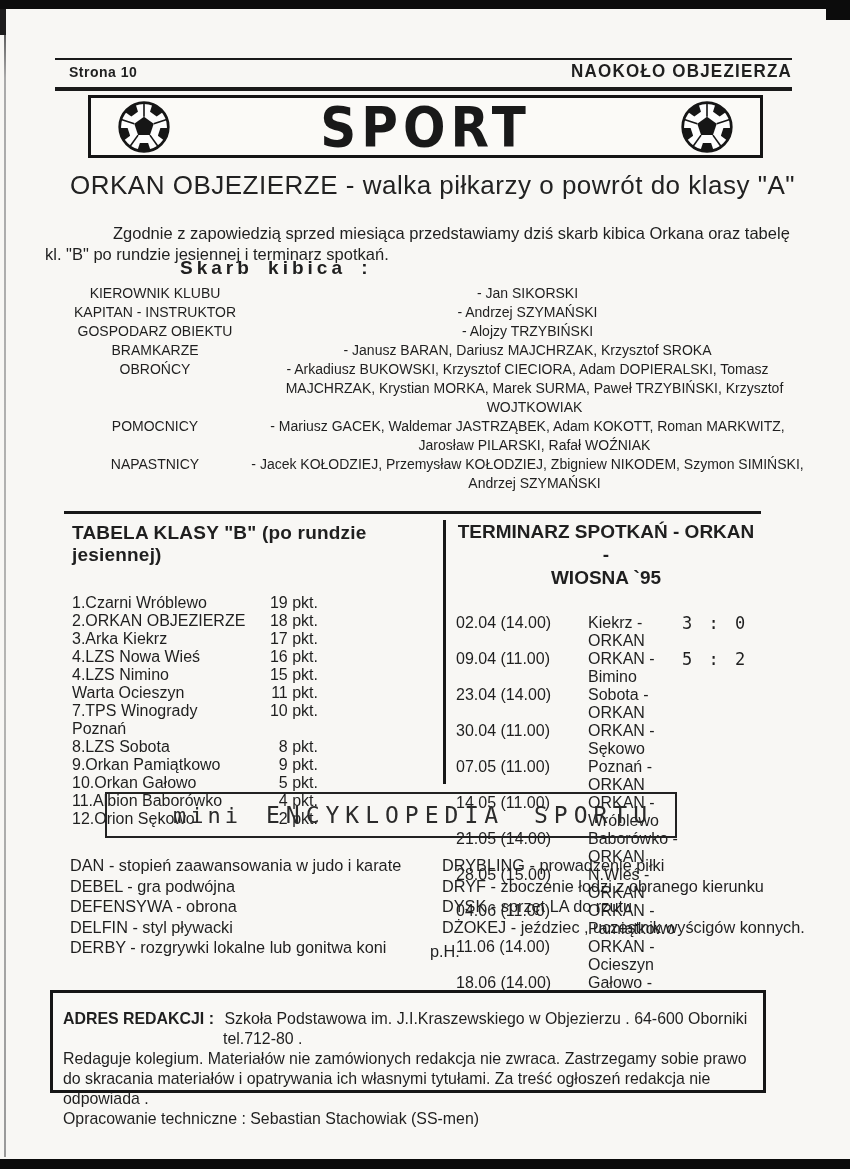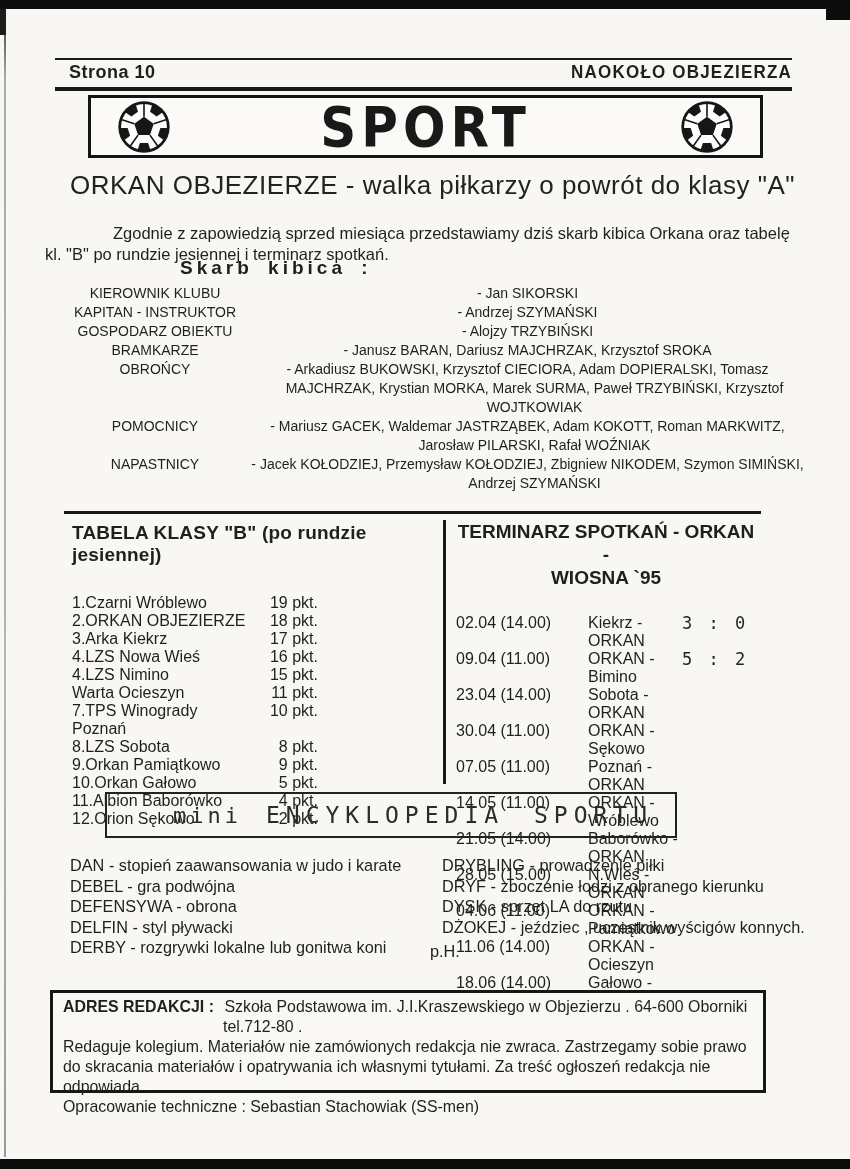--- a/index.html
+++ b/index.html
@@ -11,21 +11,21 @@
   
   .scan-top{position:absolute;top:0;left:0;right:0;height:9px;background:#0c0c0c;}
   .scan-corner{position:absolute;top:0;right:0;width:24px;height:20px;background:#0c0c0c;}
   .scan-left{position:absolute;top:9px;bottom:12px;left:4px;width:2px;
     background:linear-gradient(#333 0%,#aaa 6%,#b5b5b3 60%,#999 100%);}
   .scan-left-wedge{position:absolute;top:9px;left:0;width:6px;height:26px;background:#1d1d1d;}
   .scan-bottom{position:absolute;bottom:0;left:0;right:0;height:10px;background:#0b0b0b;}
   
   .hdr-rule1{position:absolute;top:58px;left:55px;width:737px;height:2px;background:#1a1a1a;}
   .hdr-row{position:absolute;top:62px;left:55px;width:737px;display:flex;justify-content:space-between;align-items:baseline;}
-  .page-label{font-size:18px;font-weight:bold;margin-left:14px;letter-spacing:.5px;}
+  .page-label{font-size:14px;font-weight:bold;margin-left:14px;letter-spacing:.5px;}
   .masthead{font-size:17px;font-weight:bold;letter-spacing:1.2px;transform:scaleY(1.05);transform-origin:right;}
   .hdr-rule2{position:absolute;top:87px;left:55px;width:737px;height:4px;background:#1a1a1a;}
   
   .banner{position:absolute;top:95px;left:88px;width:675px;height:63px;border:3px solid #141414;
     background:#fbfaf7;display:flex;align-items:center;justify-content:space-between;padding:0 26px;box-sizing:border-box;}
   .banner-title{font-family:"DejaVu Sans", sans-serif;font-weight:bold;font-size:50px;letter-spacing:5px;
     transform:scaleY(1.12);color:#191919;margin:0 10px;}
   .ball{width:54px;height:54px;display:block;}
   
   .art-title{position:absolute;top:170px;left:62px;width:760px;font-size:26px;letter-spacing:.5px;color:#222;margin-left:8px;}
@@ -57,21 +57,21 @@
   .ency-box{position:absolute;top:792px;left:105px;width:572px;height:46px;border:2.5px solid #222;
     display:flex;align-items:center;justify-content:center;font-family:"DejaVu Sans Mono", monospace;color:#2b2b2b;box-sizing:border-box;}
   .ency-mini{font-size:22px;letter-spacing:4px;margin-left:44px;}
   .ency-main{font-size:23px;letter-spacing:6px;margin-left:24px;word-spacing:10px;}
   .dict-left{position:absolute;top:855px;left:58px;width:364px;font-size:16.3px;line-height:20.5px;}
   .dict-right{position:absolute;top:855px;left:430px;width:378px;font-size:16.3px;line-height:20.5px;}
   .dict-entry{text-indent:12px;}
   .dict-sign{margin-top:4px;text-align:left;padding-right:62px;}
   
   .footer-box{position:absolute;top:990px;left:50px;width:716px;height:103px;border:3px solid #161616;
-    box-sizing:border-box;padding:4px 10px;font-size:15.9px;line-height:20px;background:#f9f8f5;}
+    box-sizing:border-box;padding:16px 10px;font-size:15.9px;line-height:20px;background:#f9f8f5;}
   .fline1 .flabel{font-weight:bold;}
   .fline1 .faddr{margin-left:6px;}
   .fline2{margin-left:160px;}
 </style>
 </head>
 <body>
 
 <div class="page">
 
   <div class="scan-top"></div>

